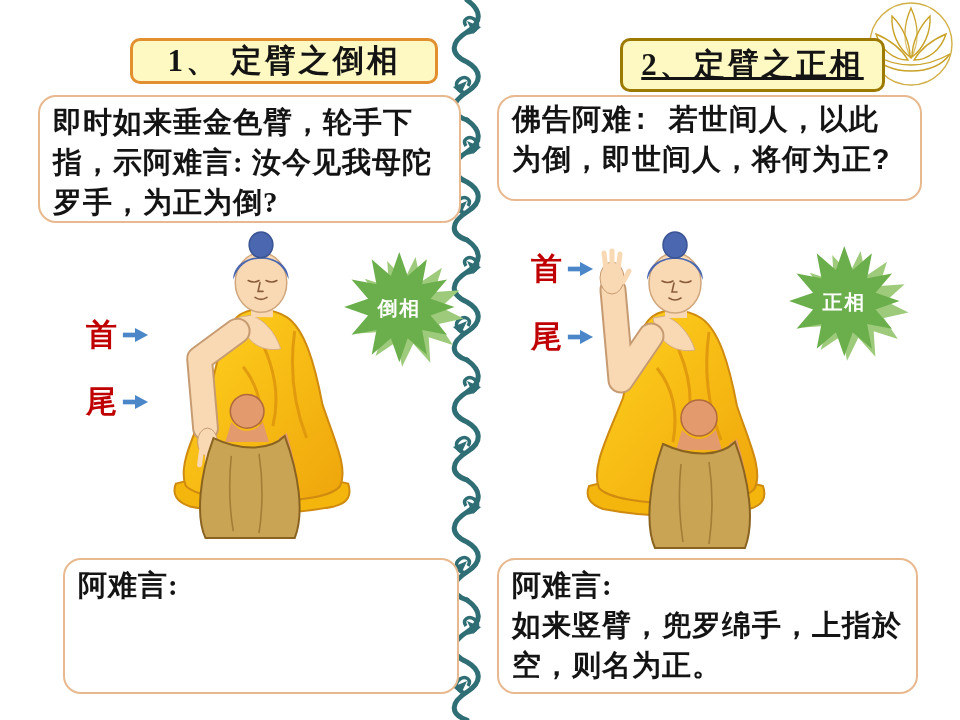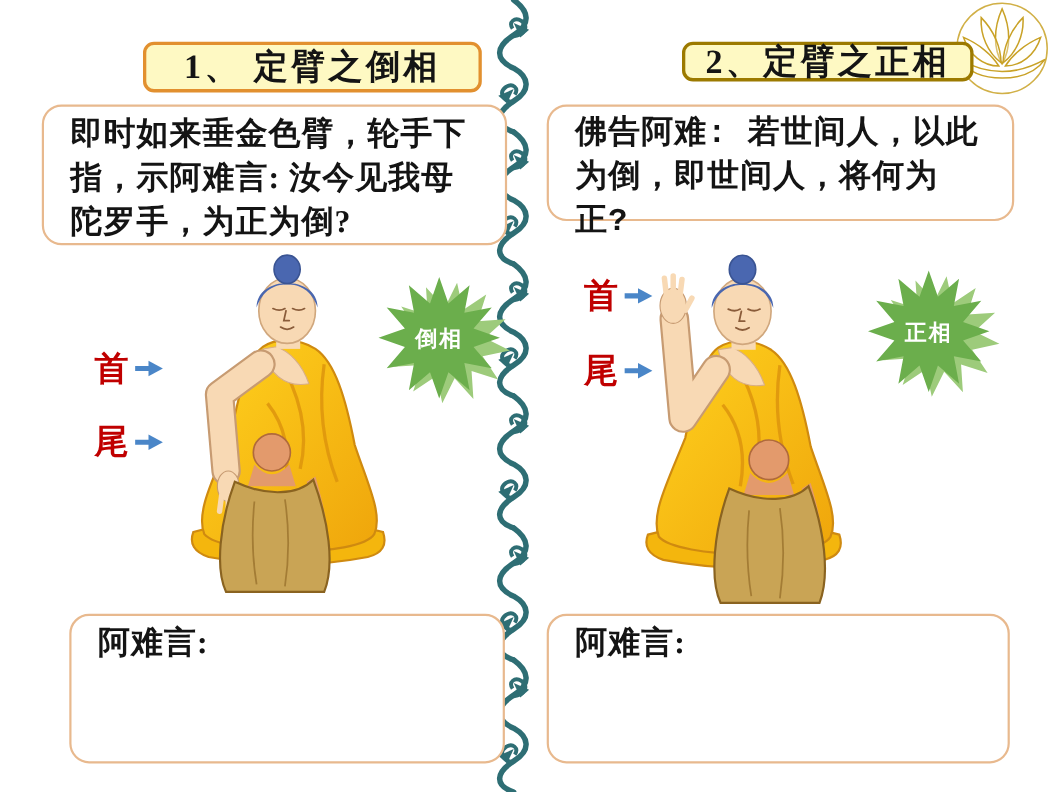--- a/index.html
+++ b/index.html
@@ -13,21 +13,21 @@
     position:absolute;box-sizing:border-box;
     background:#fef9c3;border:3px solid #E2902F;border-radius:10px;
     display:flex;align-items:center;justify-content:center;
     font-weight:bold;font-size:31px;color:#141414;letter-spacing:3px;
   }
   .titlebox.right-t{border-color:#9C7A00;}
 
   .quotebox{
     position:absolute;box-sizing:border-box;
     background:#ffffff;border:2px solid #E8B98E;border-radius:18px;
-    padding:5px 24px;font-weight:bold;font-size:29px;line-height:1.38;
+    padding:5px 13px;font-weight:bold;font-size:29px;line-height:1.38;
     color:#141414;letter-spacing:1px;
   }
 
   .hlabel{
     position:absolute;display:flex;align-items:center;gap:4px;
     font-weight:bold;font-size:31px;color:#C00000;
   }
   .hlabel svg{display:block;}
 
   .burst{position:absolute;}
@@ -133,21 +133,21 @@
     <svg width="28" height="18" viewBox="0 0 30 18">
       <path d="M2 9 H17" stroke="#4A86C8" stroke-width="5"></path>
         <polygon points="15,1.5 29,9 15,16.5" fill="#4A86C8"></polygon>
     </svg>
   </div>
 
   <div class="quotebox" style="left:63px;top:558px;width:396px;height:136px;">
     <div>阿难言:</div>
   </div>
 
-  <div class="titlebox right-t" style="left:620px;top:38px;width:265px;height:36px;">2、定臂之正相</div>
+  <div class="titlebox right-t" style="left:620px;top:38px;width:265px;height:54px;text-decoration:underline;">2、定臂之正相</div>
 
   <div class="quotebox" style="left:497px;top:95px;width:425px;height:106px;font-family:Liberation Mono, monospace;">佛告阿难: 若世间人，以此为倒，即世间人，将何为正?</div>
 
   <svg class="figure" style="left:560px;top:228px;" width="232" height="325" viewBox="0 0 230 325">
     <defs>
       <linearGradient id="goldR" x1="0" y1="0" x2="1" y2="1">
         <stop offset="0" stop-color="#FFD21E"></stop>
           <stop offset="1" stop-color="#EFA50B"></stop>
       </linearGradient>
     </defs>
@@ -190,15 +190,16 @@
   <div class="hlabel" style="left:531px;top:316px;">
     <span>尾</span>
     <svg width="28" height="18" viewBox="0 0 30 18">
       <path d="M2 9 H17" stroke="#4A86C8" stroke-width="5"></path>
         <polygon points="15,1.5 29,9 15,16.5" fill="#4A86C8"></polygon>
     </svg>
   </div>
 
   <div class="quotebox" style="left:497px;top:558px;width:421px;height:136px;">
     <div>阿难言:</div>
+    <div>如来竖臂，兜罗绵手，上指於空，则名为正。</div>
   </div>
 
 </div>
 
 </body></html>

